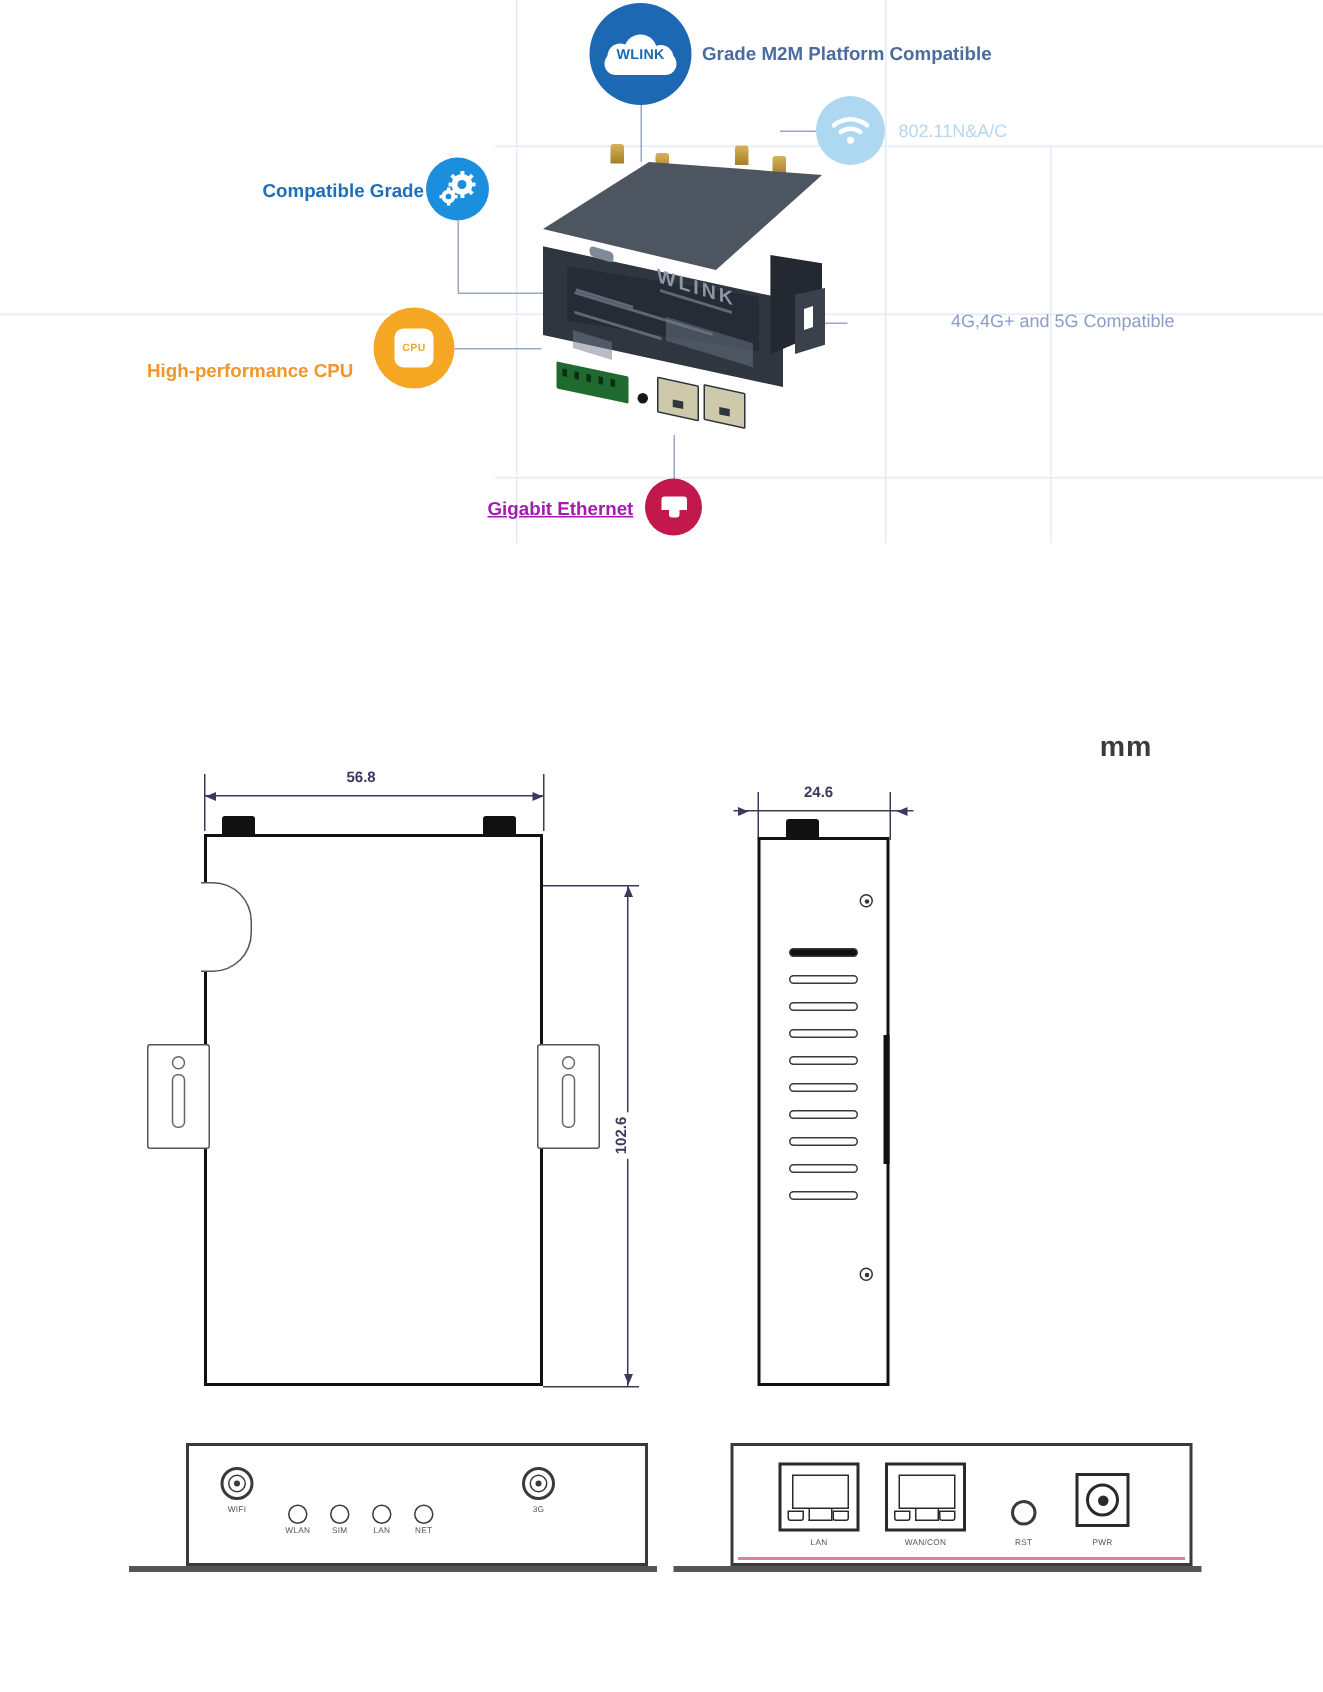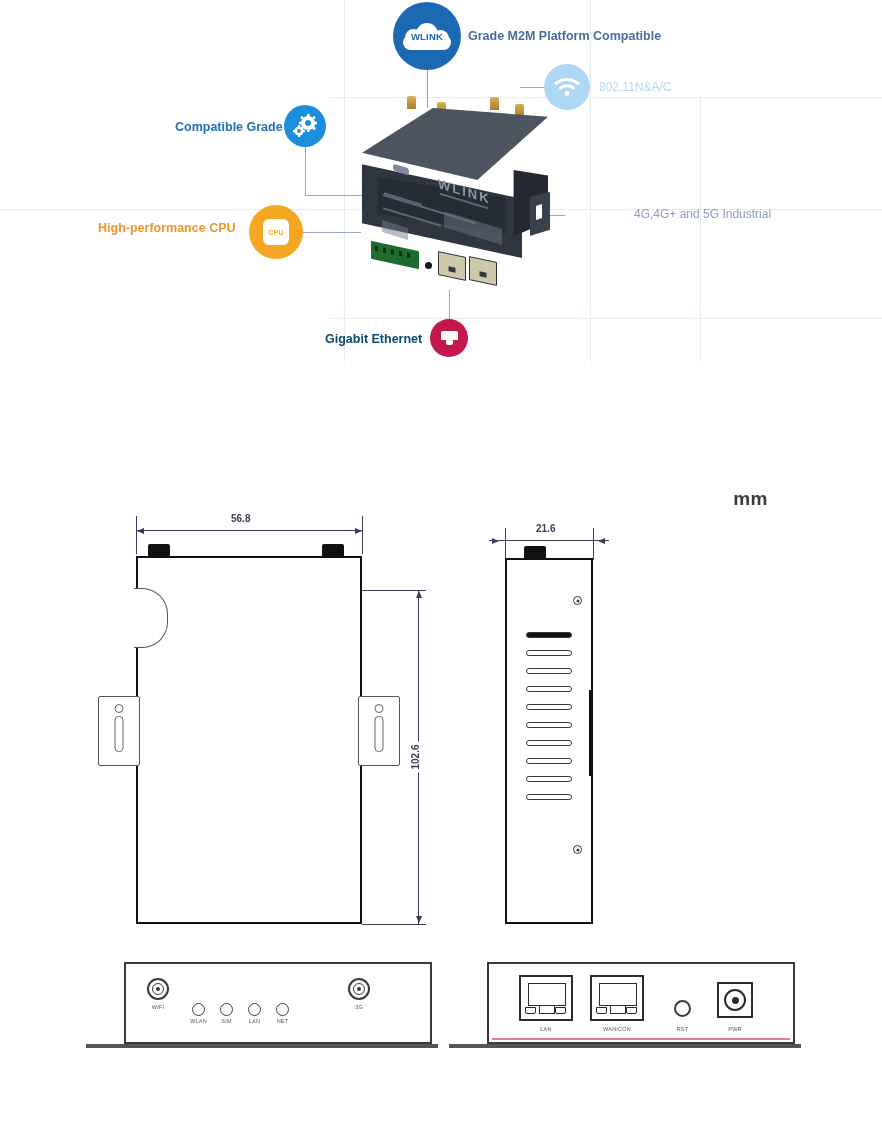--- a/index.html
+++ b/index.html
@@ -600,31 +600,31 @@
       <circle cx="7" cy="18" r="1.9" fill="#1c8ede"></circle>
     </svg>
   </div>
   <div class="badge-label bold" style="left:175px;top:121px;color:#1c6fb8;">Compatible Grade</div>
 
   <div class="badge" id="badge-cpu">
     <div class="cpu-chip">
       <span>CPU</span>
     </div>
   </div>
-  <div class="badge-label bold" style="left:98px;top:222px;color:#f0962a;">High-performance CPU</div>
-
-  <div class="badge-label" style="left:634px;top:208px;color:#8e9cc8;font-size:12px;">4G,4G+ and 5G Industrial</div>
+  <div class="badge-label bold" style="left:98px;top:241px;color:#f0962a;">High-performance CPU</div>
+
+  <div class="badge-label" style="left:634px;top:208px;color:#8e9cc8;font-size:12px;">4G,4G+ and 5G Compatible</div>
 
   <div class="badge" id="badge-eth">
     <div class="rj45-glyph">
       <div class="body"></div>
       <div class="tab"></div>
     </div>
   </div>
-  <div class="badge-label bold" style="left:325px;top:333px;color:#0c4a6e;">Gigabit Ethernet</div>
+  <div class="badge-label bold" style="left:325px;top:333px;color:#a21caf;text-decoration:underline;">Gigabit Ethernet</div>
 
 </section>
 
 <section id="mech">
 
   <div class="unit-label">mm</div>
 
   <div class="ext-line" style="left:136px;top:46px;height:38px;"></div>
   <div class="ext-line" style="left:362px;top:46px;height:38px;"></div>
   <div class="dim-line dim-h" style="left:136px;top:60px;width:226px;"></div>
@@ -652,21 +652,21 @@
   <div class="dim-line dim-v" style="left:418px;top:120px;height:334px;"></div>
   <div class="arrow arrow-u" style="left:415.5px;top:121px;"></div>
   <div class="arrow arrow-d" style="left:415.5px;top:446px;"></div>
   <div class="dim-text vert" style="left:400px;top:282px;">102.6</div>
 
   <div class="ext-line" style="left:505px;top:58px;height:32px;"></div>
   <div class="ext-line" style="left:593px;top:58px;height:32px;"></div>
   <div class="dim-line dim-h" style="left:489px;top:70px;width:120px;"></div>
   <div class="arrow arrow-r" style="left:492px;top:67.5px;"></div>
   <div class="arrow arrow-l" style="left:598px;top:67.5px;"></div>
-  <div class="dim-text" style="left:533px;top:54px;">21.6</div>
+  <div class="dim-text" style="left:533px;top:54px;">24.6</div>
 
   <div class="blk" style="left:524px;top:76px;width:22px;height:14px;border-radius:2px 2px 0 0;"></div>
   <div class="outline" style="left:505px;top:88px;width:88px;height:366px;"></div>
 
   <div class="vent filled" style="left:526px;top:162px;width:46px;"></div>
   <div class="vent" style="left:526px;top:180px;width:46px;"></div>
   <div class="vent" style="left:526px;top:198px;width:46px;"></div>
   <div class="vent" style="left:526px;top:216px;width:46px;"></div>
   <div class="vent" style="left:526px;top:234px;width:46px;"></div>
   <div class="vent" style="left:526px;top:252px;width:46px;"></div>

